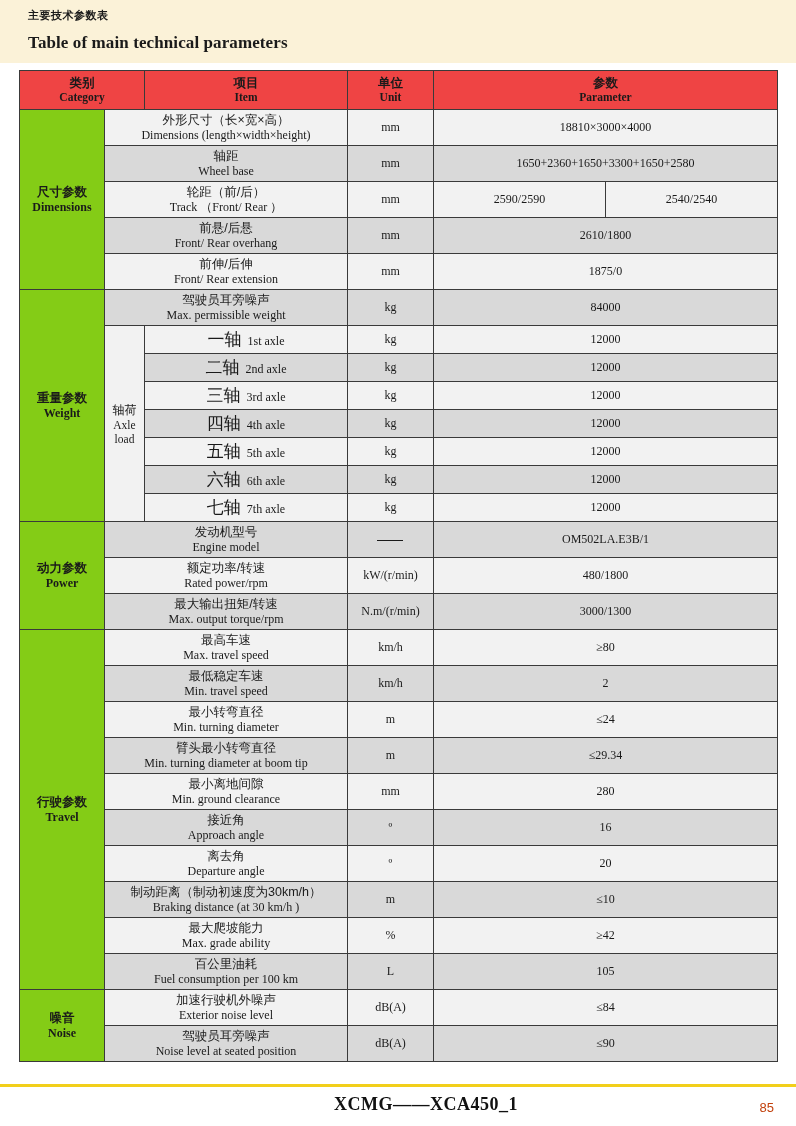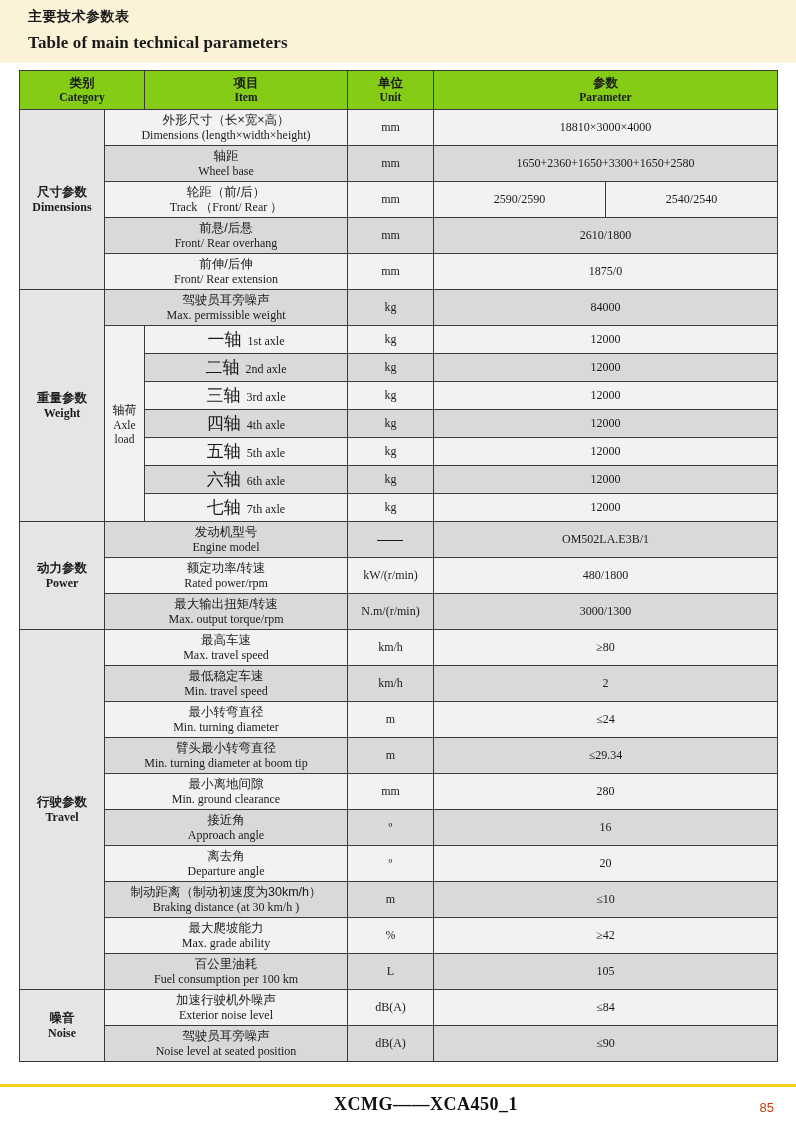--- a/index.html
+++ b/index.html
@@ -23,21 +23,21 @@
     width: 796px;
     height: 63px;
     background: #fbf2d8;
   }
   #title-cn {
     position: absolute;
     left: 28px;
     top: 8px;
     font-family: "DejaVu Sans", "Liberation Sans", sans-serif;
     font-weight: bold;
-    font-size: 14px;
+    font-size: 11px;
     color: #1a1a1a;
     letter-spacing: 0.5px;
   }
   #title-en {
     position: absolute;
     left: 28px;
     top: 33px;
     font-family: "Liberation Serif", "DejaVu Serif", serif;
     font-weight: bold;
     font-size: 17px;
@@ -57,42 +57,42 @@
   #spec-table td, #spec-table th {
     border: 1px solid #3a3a3a;
     padding: 0;
     vertical-align: middle;
     text-align: center;
     color: #1a1a1a;
   }
 
   
   .hdr {
-    background: #84cc16;
+    background: #ef4444;
     height: 33px;
     padding: 2px 0 3px 0 !important;
   }
   .hdr .cn {
     display: block;
     font-family: "DejaVu Sans", "Liberation Sans", sans-serif;
     font-weight: bold;
     font-size: 12.5px;
     line-height: 15px;
   }
   .hdr .en {
     display: block;
     font-family: "Liberation Serif", "DejaVu Serif", serif;
     font-weight: bold;
     font-size: 11.5px;
     line-height: 14px;
   }
 
   
   .cat {
-    background: #e5e5e5;
+    background: #84cc16;
     width: 85px;
   }
   .cat .cn {
     display: block;
     font-family: "DejaVu Sans", "Liberation Sans", sans-serif;
     font-weight: bold;
     font-size: 12.5px;
     line-height: 16px;
   }
   .cat .en {

